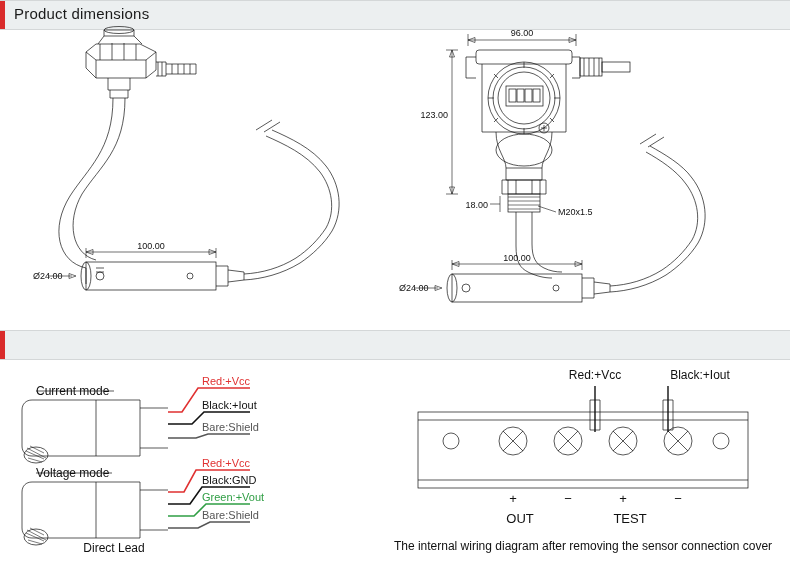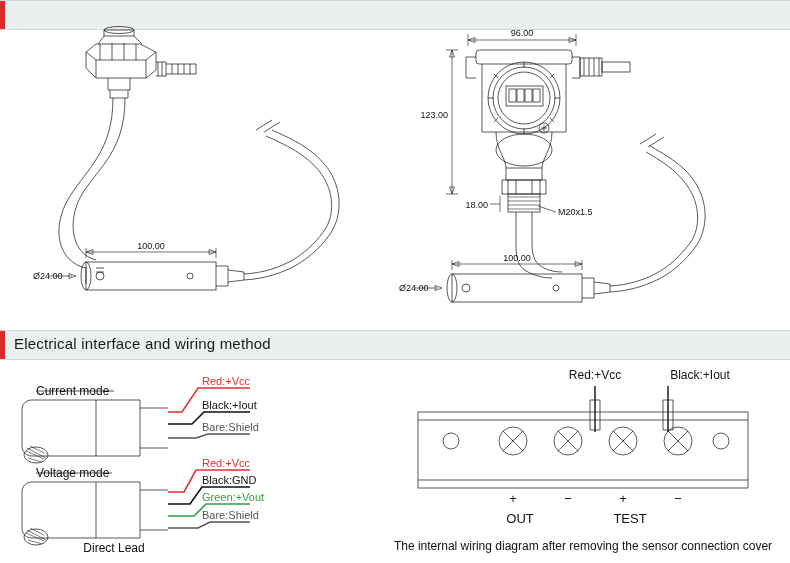--- a/index.html
+++ b/index.html
@@ -34,25 +34,25 @@
   .ln{stroke:#111;fill:none;}
   .thin{stroke:#111;stroke-width:0.7;fill:none;}
   .thinner{stroke:#222;stroke-width:0.6;fill:none;}
   .dim{stroke:#111;stroke-width:0.6;fill:none;}
 </style>
 </head>
 <body>
 
 <div class="section-header" id="sec1">
   <div class="bar"></div>
+  <div class="title">Product dimensions</div>
 </div>
 
 <div class="section-header" id="sec2">
   <div class="bar"></div>
-  <div class="title">Electrical interface and wiring method</div>
 </div>
 
 <svg width="790" height="563" viewBox="0 0 790 563">
 
   <g>
 
     <g>
       <path class="thin" d="M86,68 L86,52 L96,44 L140,44 L156,52 L156,70 L146,78 L96,78 Z"></path>
       <path class="thin" d="M86,52 L96,60 L146,60 L156,52"></path>
       <path class="thin" d="M96,60 L96,78"></path>

